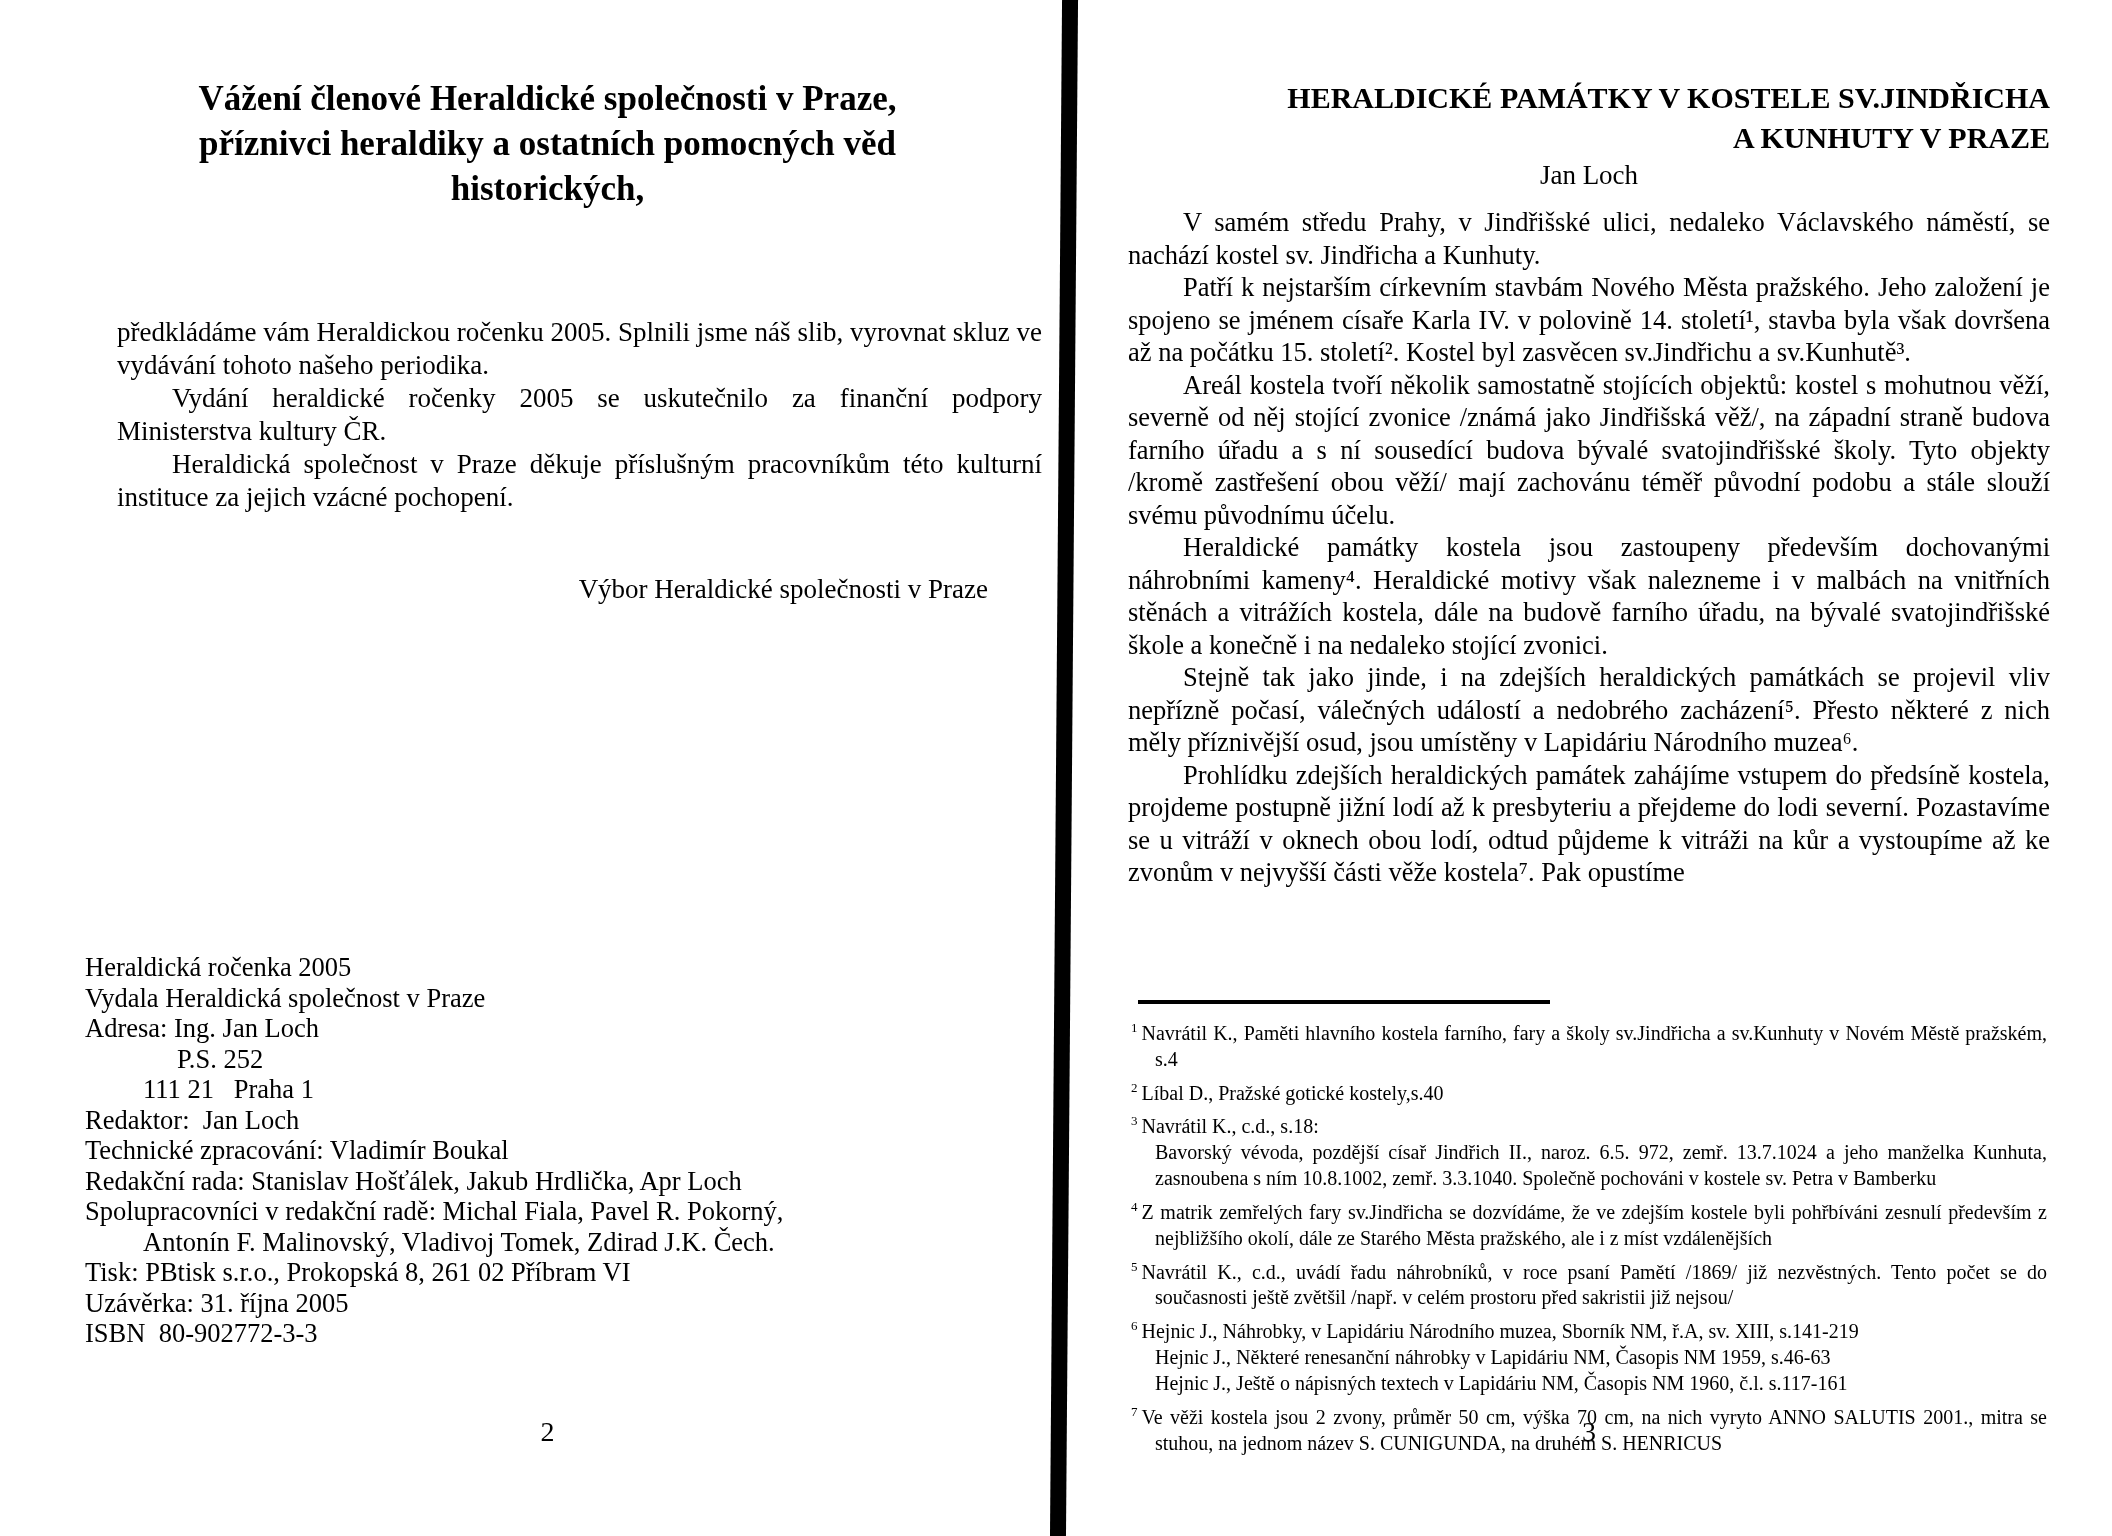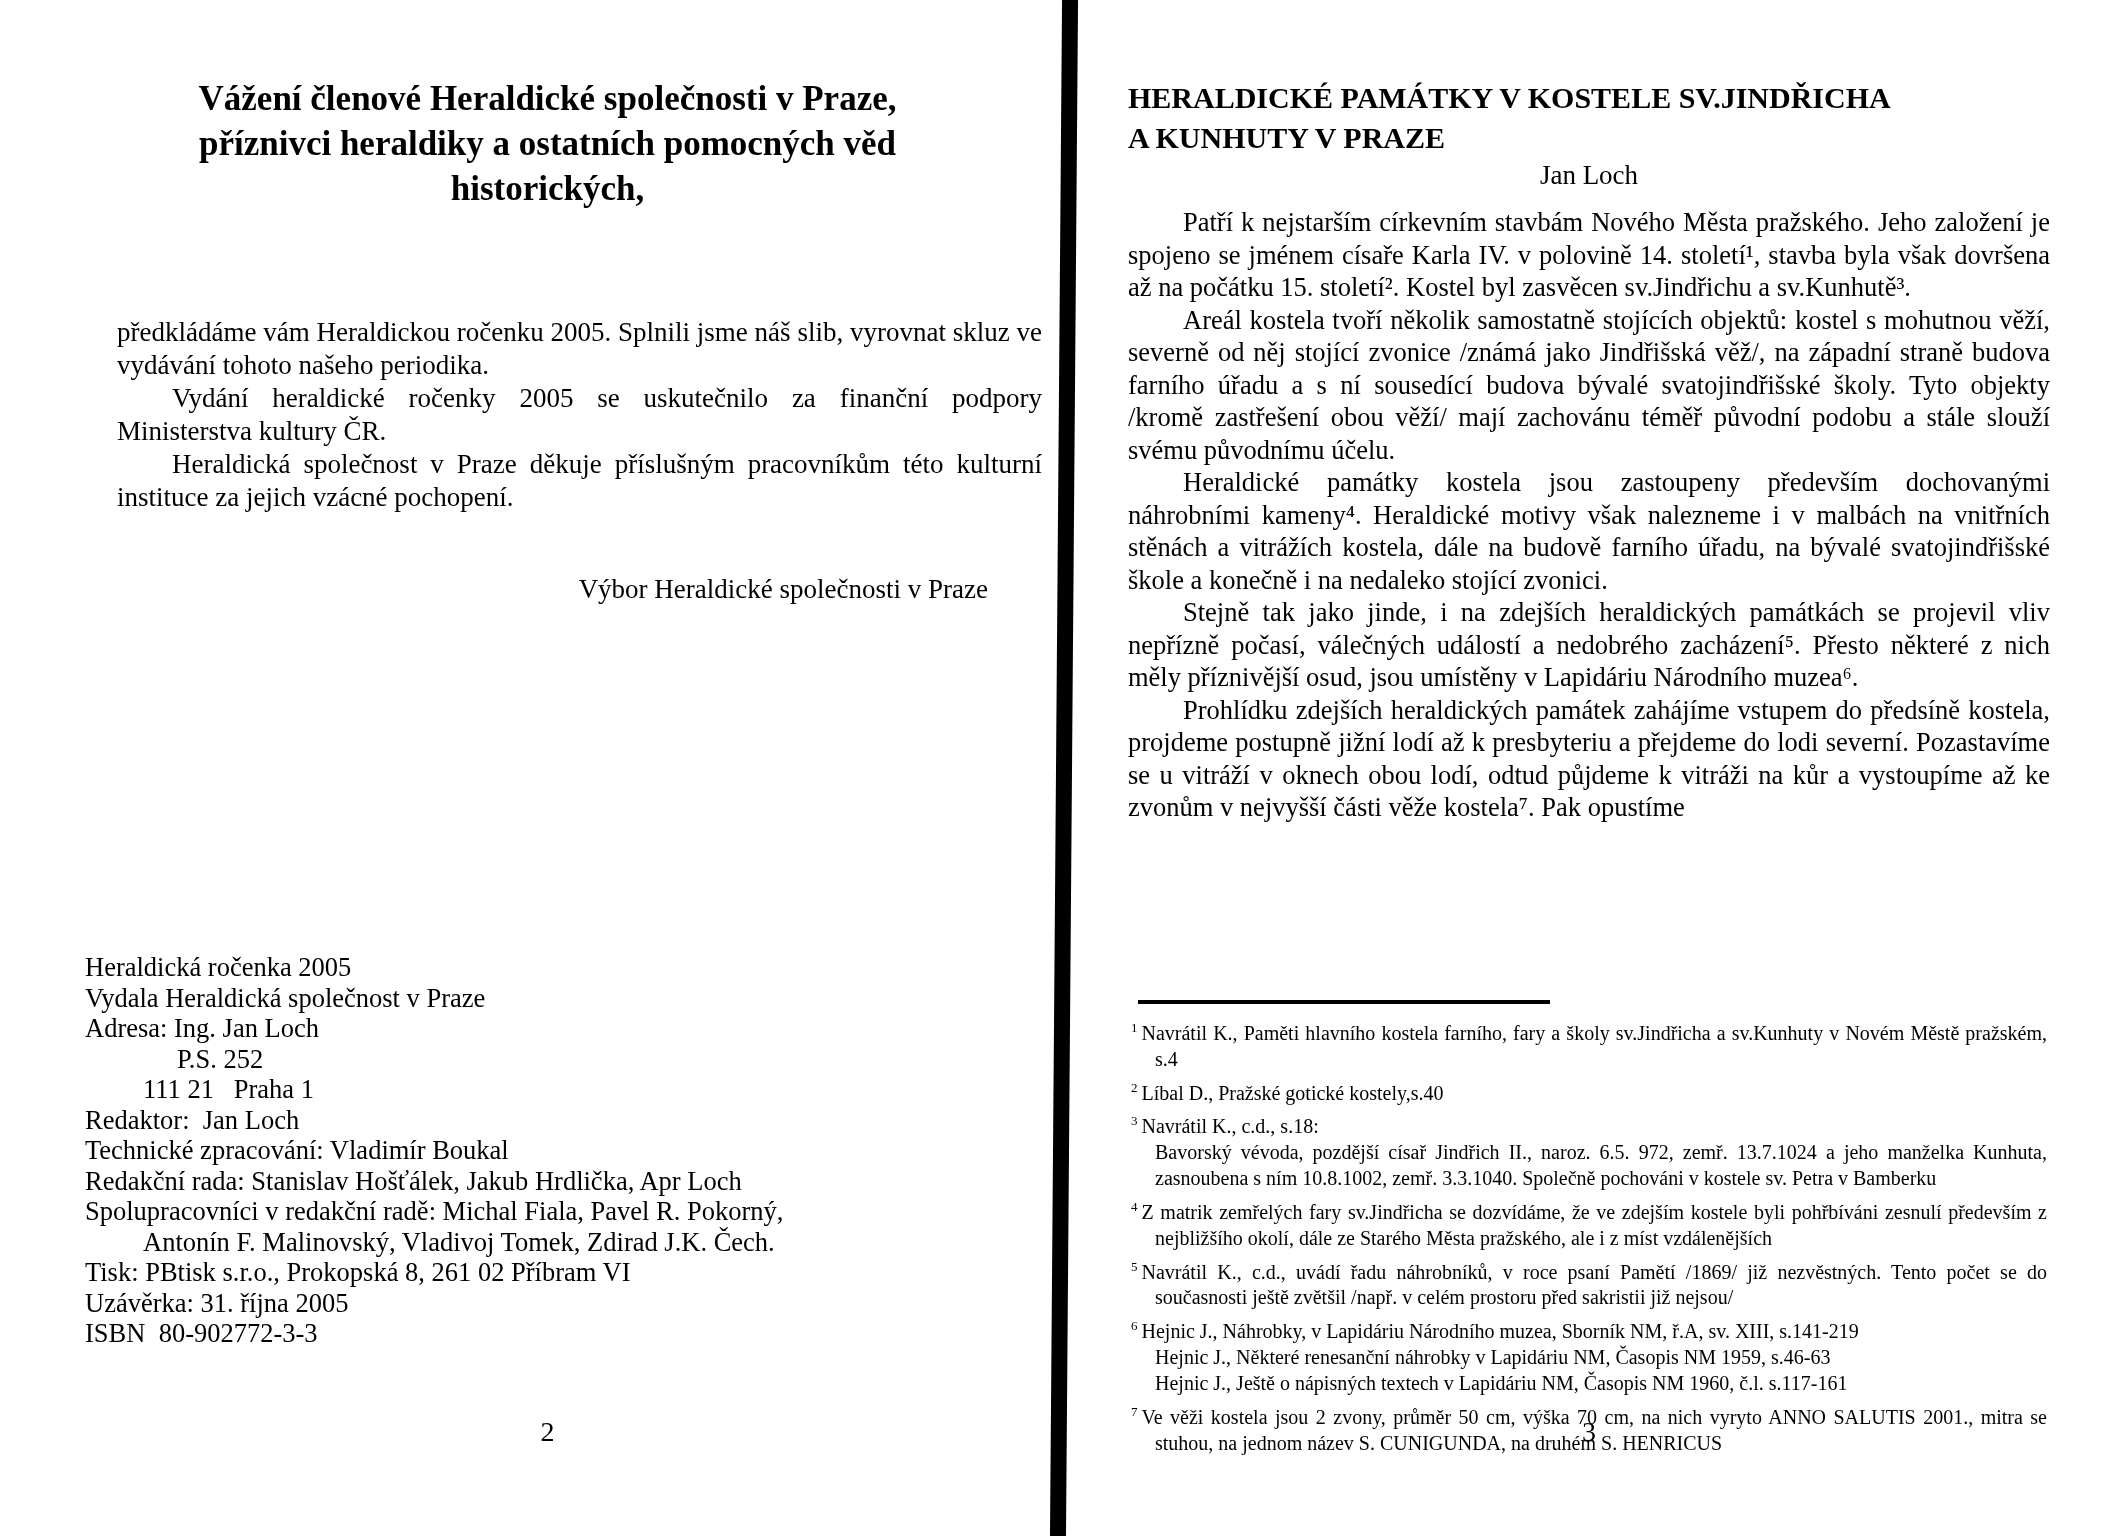--- a/index.html
+++ b/index.html
@@ -80,21 +80,21 @@
   .lp-imprint .line { white-space: pre; }
   .lp-imprint .ind1 { padding-left: 58px; }
   .lp-imprint .ind2 { padding-left: 92px; }
 
   
   .rp-title {
     position: absolute;
     top: 78px;
     left: 0;
     width: 100%;
-    text-align: left;
+    text-align: right;
     font-weight: bold;
     font-size: 30px;
     line-height: 40px;
   }
   .rp-title .tline { white-space: nowrap; }
   .rp-author {
     position: absolute;
     top: 160px;
     left: 0;
     width: 100%;
@@ -193,20 +193,21 @@
 <div class="page" id="right-page">
 
   <div class="rp-title">
     <div class="tline">HERALDICKÉ PAMÁTKY V KOSTELE SV.JINDŘICHA</div>
     <div class="tline">A KUNHUTY V PRAZE</div>
   </div>
 
   <div class="rp-author">Jan Loch</div>
 
   <div class="rp-body">
+    <p>V samém středu Prahy, v Jindřišské ulici, nedaleko Václavského náměstí, se nachází kostel sv. Jindřicha a Kunhuty.</p>
     <p>Patří k nejstarším církevním stavbám Nového Města pražského. Jeho založení je spojeno se jménem císaře Karla IV. v polovině 14. století¹, stavba byla však dovršena až na počátku 15. století². Kostel byl zasvěcen sv.Jindřichu a sv.Kunhutě³.</p>
     <p>Areál kostela tvoří několik samostatně stojících objektů: kostel s mohutnou věží, severně od něj stojící zvonice /známá jako Jindřišská věž/, na západní straně budova farního úřadu a s ní sousedící budova bývalé svatojindřišské školy. Tyto objekty /kromě zastřešení obou věží/ mají zachovánu téměř původní podobu a stále slouží svému původnímu účelu.</p>
     <p>Heraldické památky kostela jsou zastoupeny především dochovanými náhrobními kameny⁴. Heraldické motivy však nalezneme i v malbách na vnitřních stěnách a vitrážích kostela, dále na budově farního úřadu, na bývalé svatojindřišské škole a konečně i na nedaleko stojící zvonici.</p>
     <p>Stejně tak jako jinde, i na zdejších heraldických památkách se projevil vliv nepřízně počasí, válečných událostí a nedobrého zacházení⁵. Přesto některé z nich měly příznivější osud, jsou umístěny v Lapidáriu Národního muzea⁶.</p>
     <p>Prohlídku zdejších heraldických památek zahájíme vstupem do předsíně kostela, projdeme postupně jižní lodí až k presbyteriu a přejdeme do lodi severní. Pozastavíme se u vitráží v oknech obou lodí, odtud půjdeme k vitráži na kůr a vystoupíme až ke zvonům v nejvyšší části věže kostela⁷. Pak opustíme</p>
   </div>
 
   <div class="fn-rule"></div>
 
   <div class="rp-footnotes">

